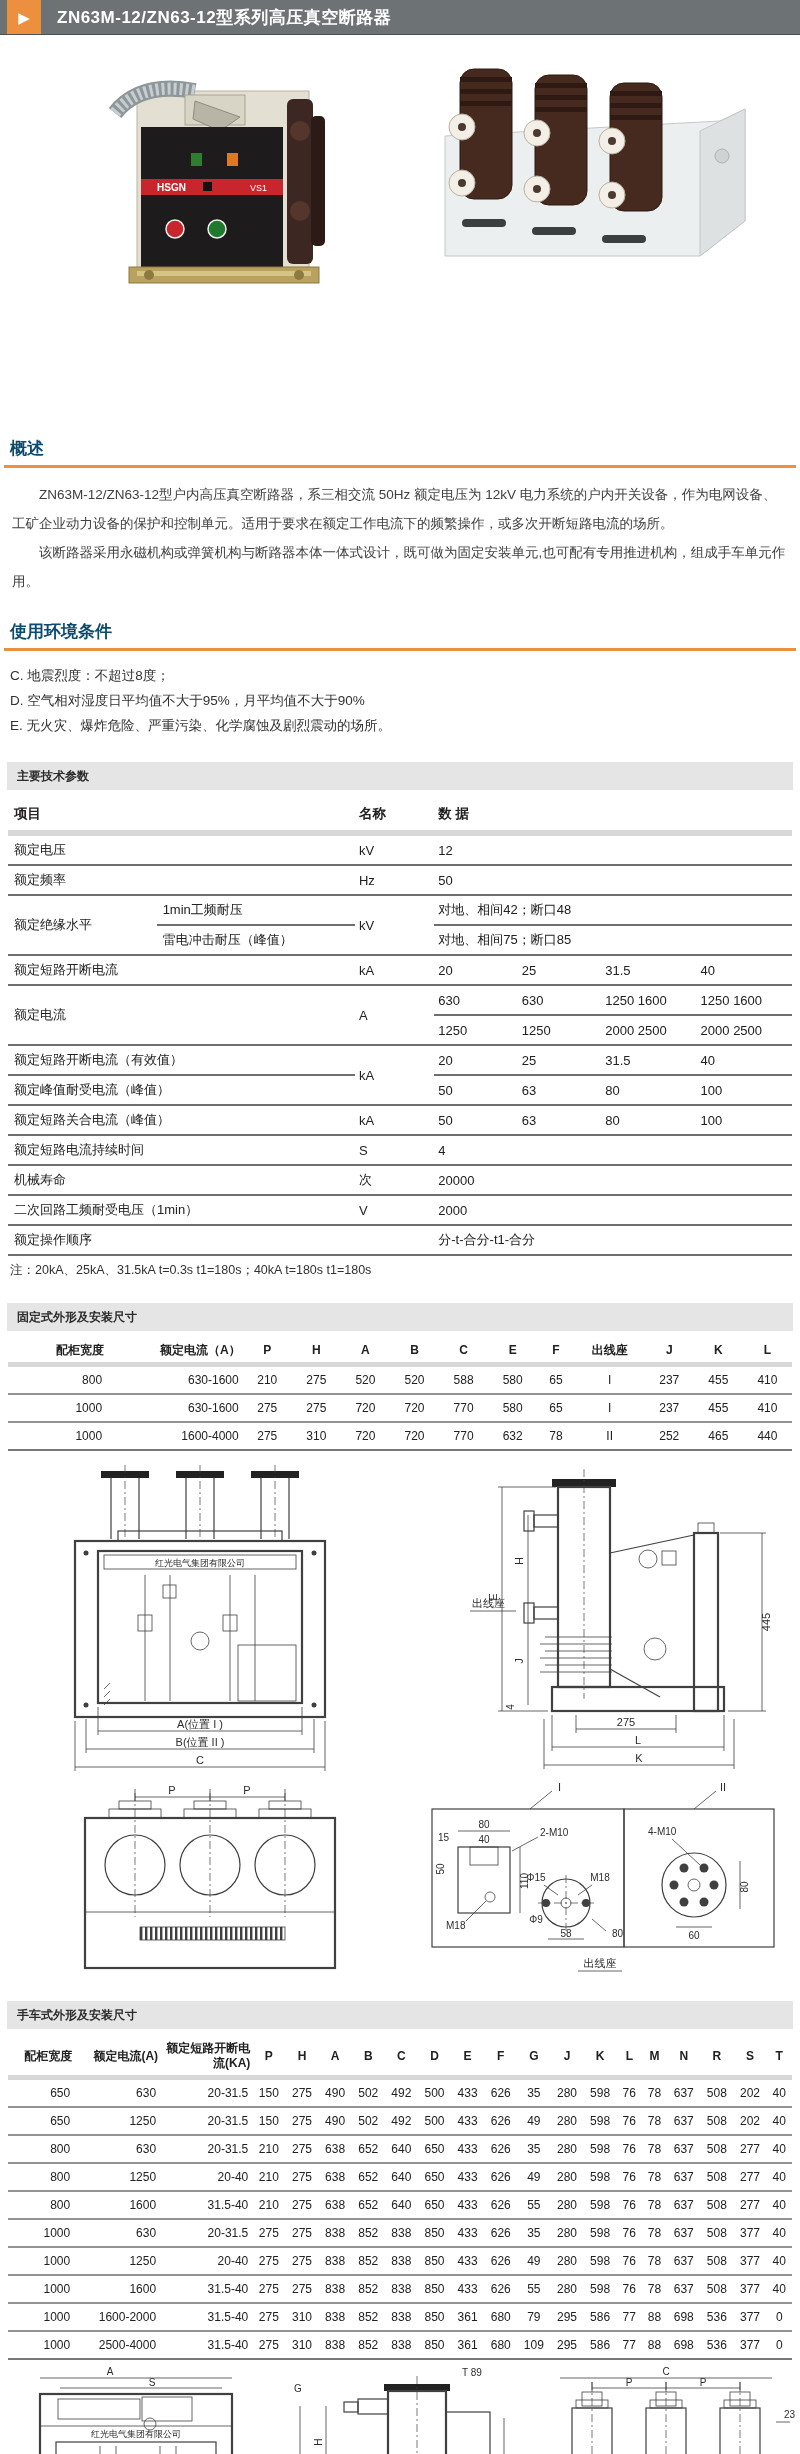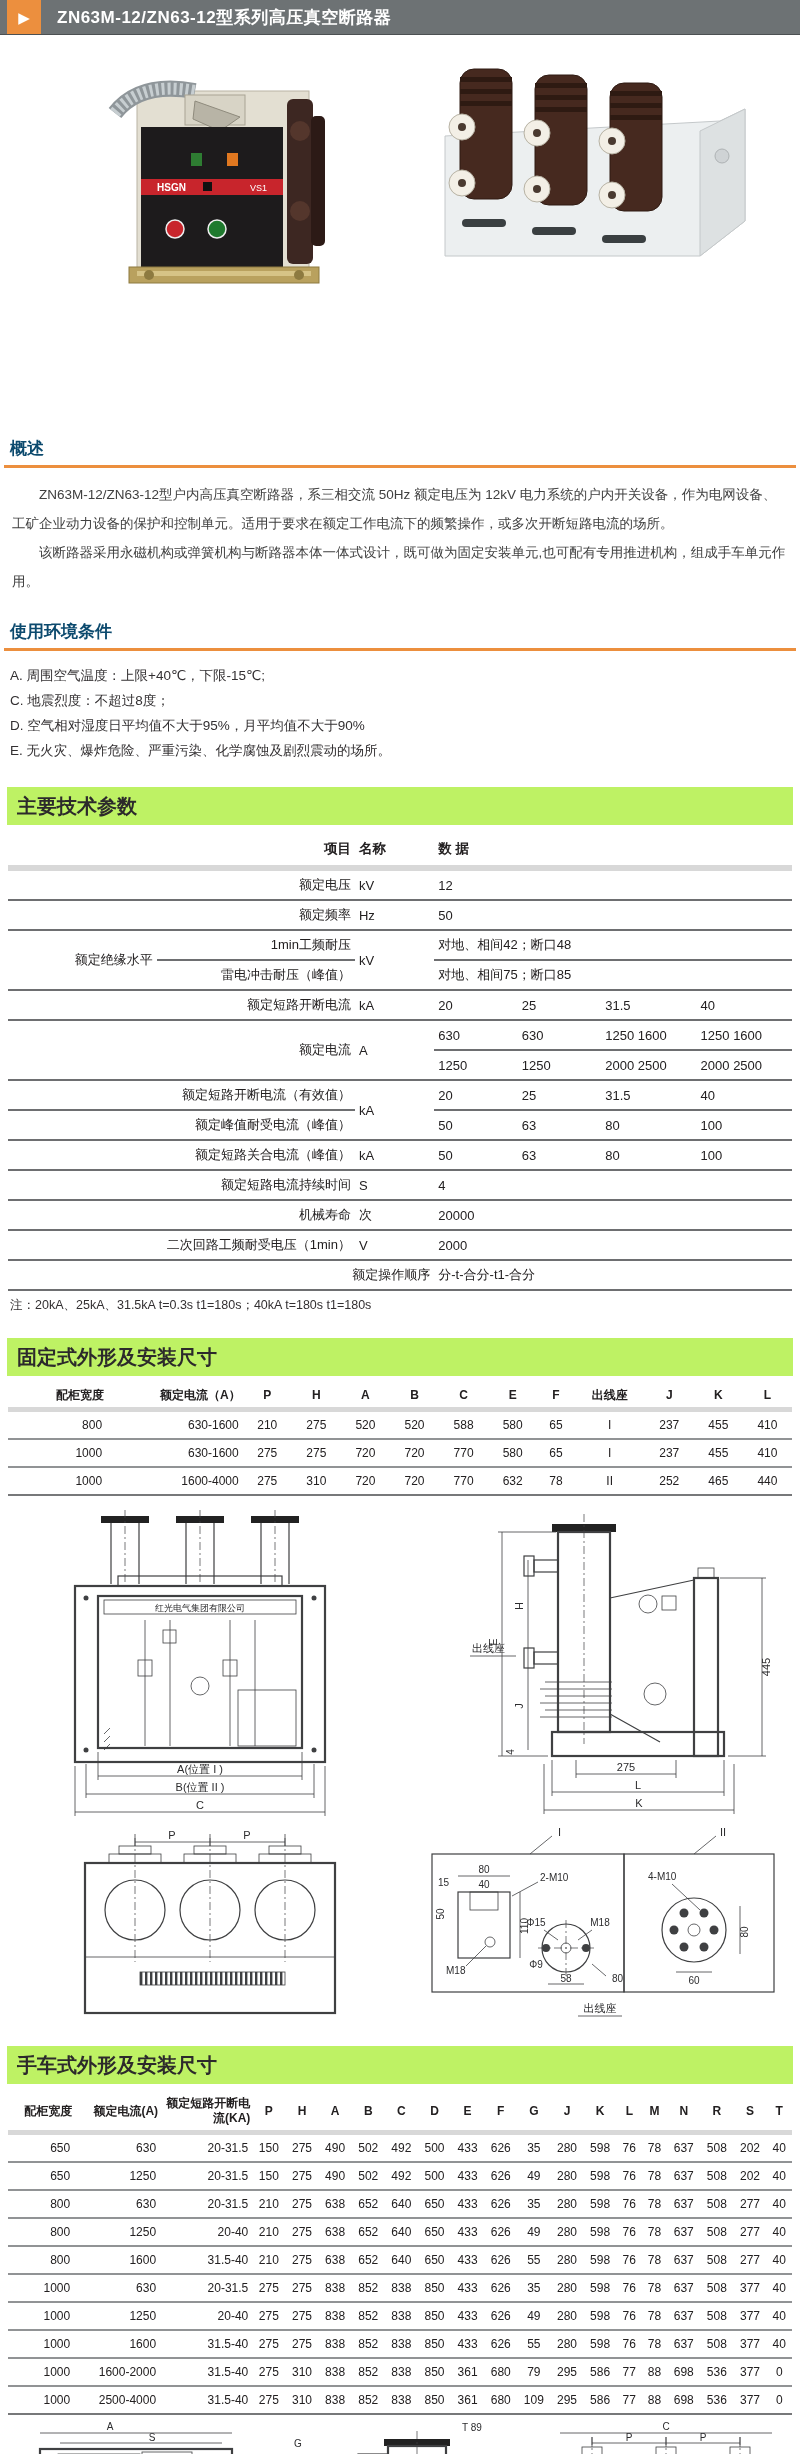--- a/index.html
+++ b/index.html
@@ -14,29 +14,29 @@
   .header-icon span{color:#fff;font-size:15px;line-height:1;}
   .page-title{color:#fff;font-size:17px;font-weight:bold;margin-left:16px;letter-spacing:.5px;}
   
   .photos{display:flex;justify-content:space-between;align-items:flex-start;padding:26px 30px 0 45px;height:236px;margin-bottom:138px;}
   
   .sec-head{font-size:17px;font-weight:bold;color:#0c4a6e;margin:0 10px;padding-top:2px;}
   .rule{height:3px;background:#ec8f3e;margin:5px 4px 12px 4px;}
   .para{font-size:13.5px;line-height:29px;margin:0 12px;text-indent:2em;color:#404040;}
   .env-list{list-style:none;margin:4px 10px;padding:0;font-size:13.5px;line-height:25px;color:#333032;}
   
-  .section-bar{background:#bef264;margin:24px 7px 0 7px;padding:6px 10px 5px 10px;font-size:20px;font-weight:bold;color:#2c2a2b;}
+  .section-bar{background:#e5e5e5;margin:24px 7px 0 7px;padding:6px 10px 5px 10px;font-size:12px;font-weight:bold;color:#2c2a2b;}
   
   table{border-collapse:collapse;width:784px;margin:8px 8px 0 8px;}
   td,th{padding:3px 4px;}
   
   .tech-table{font-size:13px;border-bottom:2px solid #6e6f71;}
   .tech-table td{border-top:2px solid #6e6f71;height:22px;}
   .tech-table tr.th-row td{border-top:none;border-bottom:6px solid #d8d8d8;font-weight:bold;font-size:13.5px;height:26px;}
-  .tech-table .lbl{text-align:right;padding-left:6px;}
+  .tech-table .lbl{text-align:left;padding-left:6px;}
   .tech-table .ctr{text-align:left;}
   .note{font-size:12.5px;margin:6px 10px 0 10px;color:#333032;}
   
   .dim-table{font-size:12px;border-bottom:2px solid #77787a;}
   .dim-table th{border-bottom:5px solid #d8d8d8;font-size:12px;font-weight:bold;text-align:center;vertical-align:middle;padding:4px 2px;line-height:15px;}
   .dim-table td{border-top:2px solid #919395;text-align:center;height:20px;}
   .dim-table td.left,.dim-table th.left{text-align:right;padding-left:6px;}
   
   .drawing{display:block;margin:6px auto 0 auto;}
   svg .ln{stroke:#3f4042;stroke-width:1.2;fill:none;}
@@ -132,21 +132,20 @@
 </div>
 
 <div class="sec-head">概述</div>
 <div class="rule"></div>
 <p class="para">ZN63M-12/ZN63-12型户内高压真空断路器，系三相交流 50Hz 额定电压为 12kV 电力系统的户内开关设备，作为电网设备、工矿企业动力设备的保护和控制单元。适用于要求在额定工作电流下的频繁操作，或多次开断短路电流的场所。</p>
 <p class="para">该断路器采用永磁机构或弹簧机构与断路器本体一体式设计，既可做为固定安装单元,也可配有专用推进机构，组成手车单元作用。</p>
 
 <div class="sec-head" style="margin-top:22px;">使用环境条件</div>
 <div class="rule"></div>
 <ul class="env-list">
-  <li>A. 周围空气温度：上限+40℃，下限-15℃;</li>
   <li>C. 地震烈度：不超过8度；</li>
   <li>D. 空气相对湿度日平均值不大于95%，月平均值不大于90%</li>
   <li>E. 无火灾、爆炸危险、严重污染、化学腐蚀及剧烈震动的场所。</li>
 </ul>
 
 <div class="section-bar">主要技术参数</div>
 <table class="tech-table">
   <colgroup>
       <col style="width:150px">
       <col style="width:200px">

